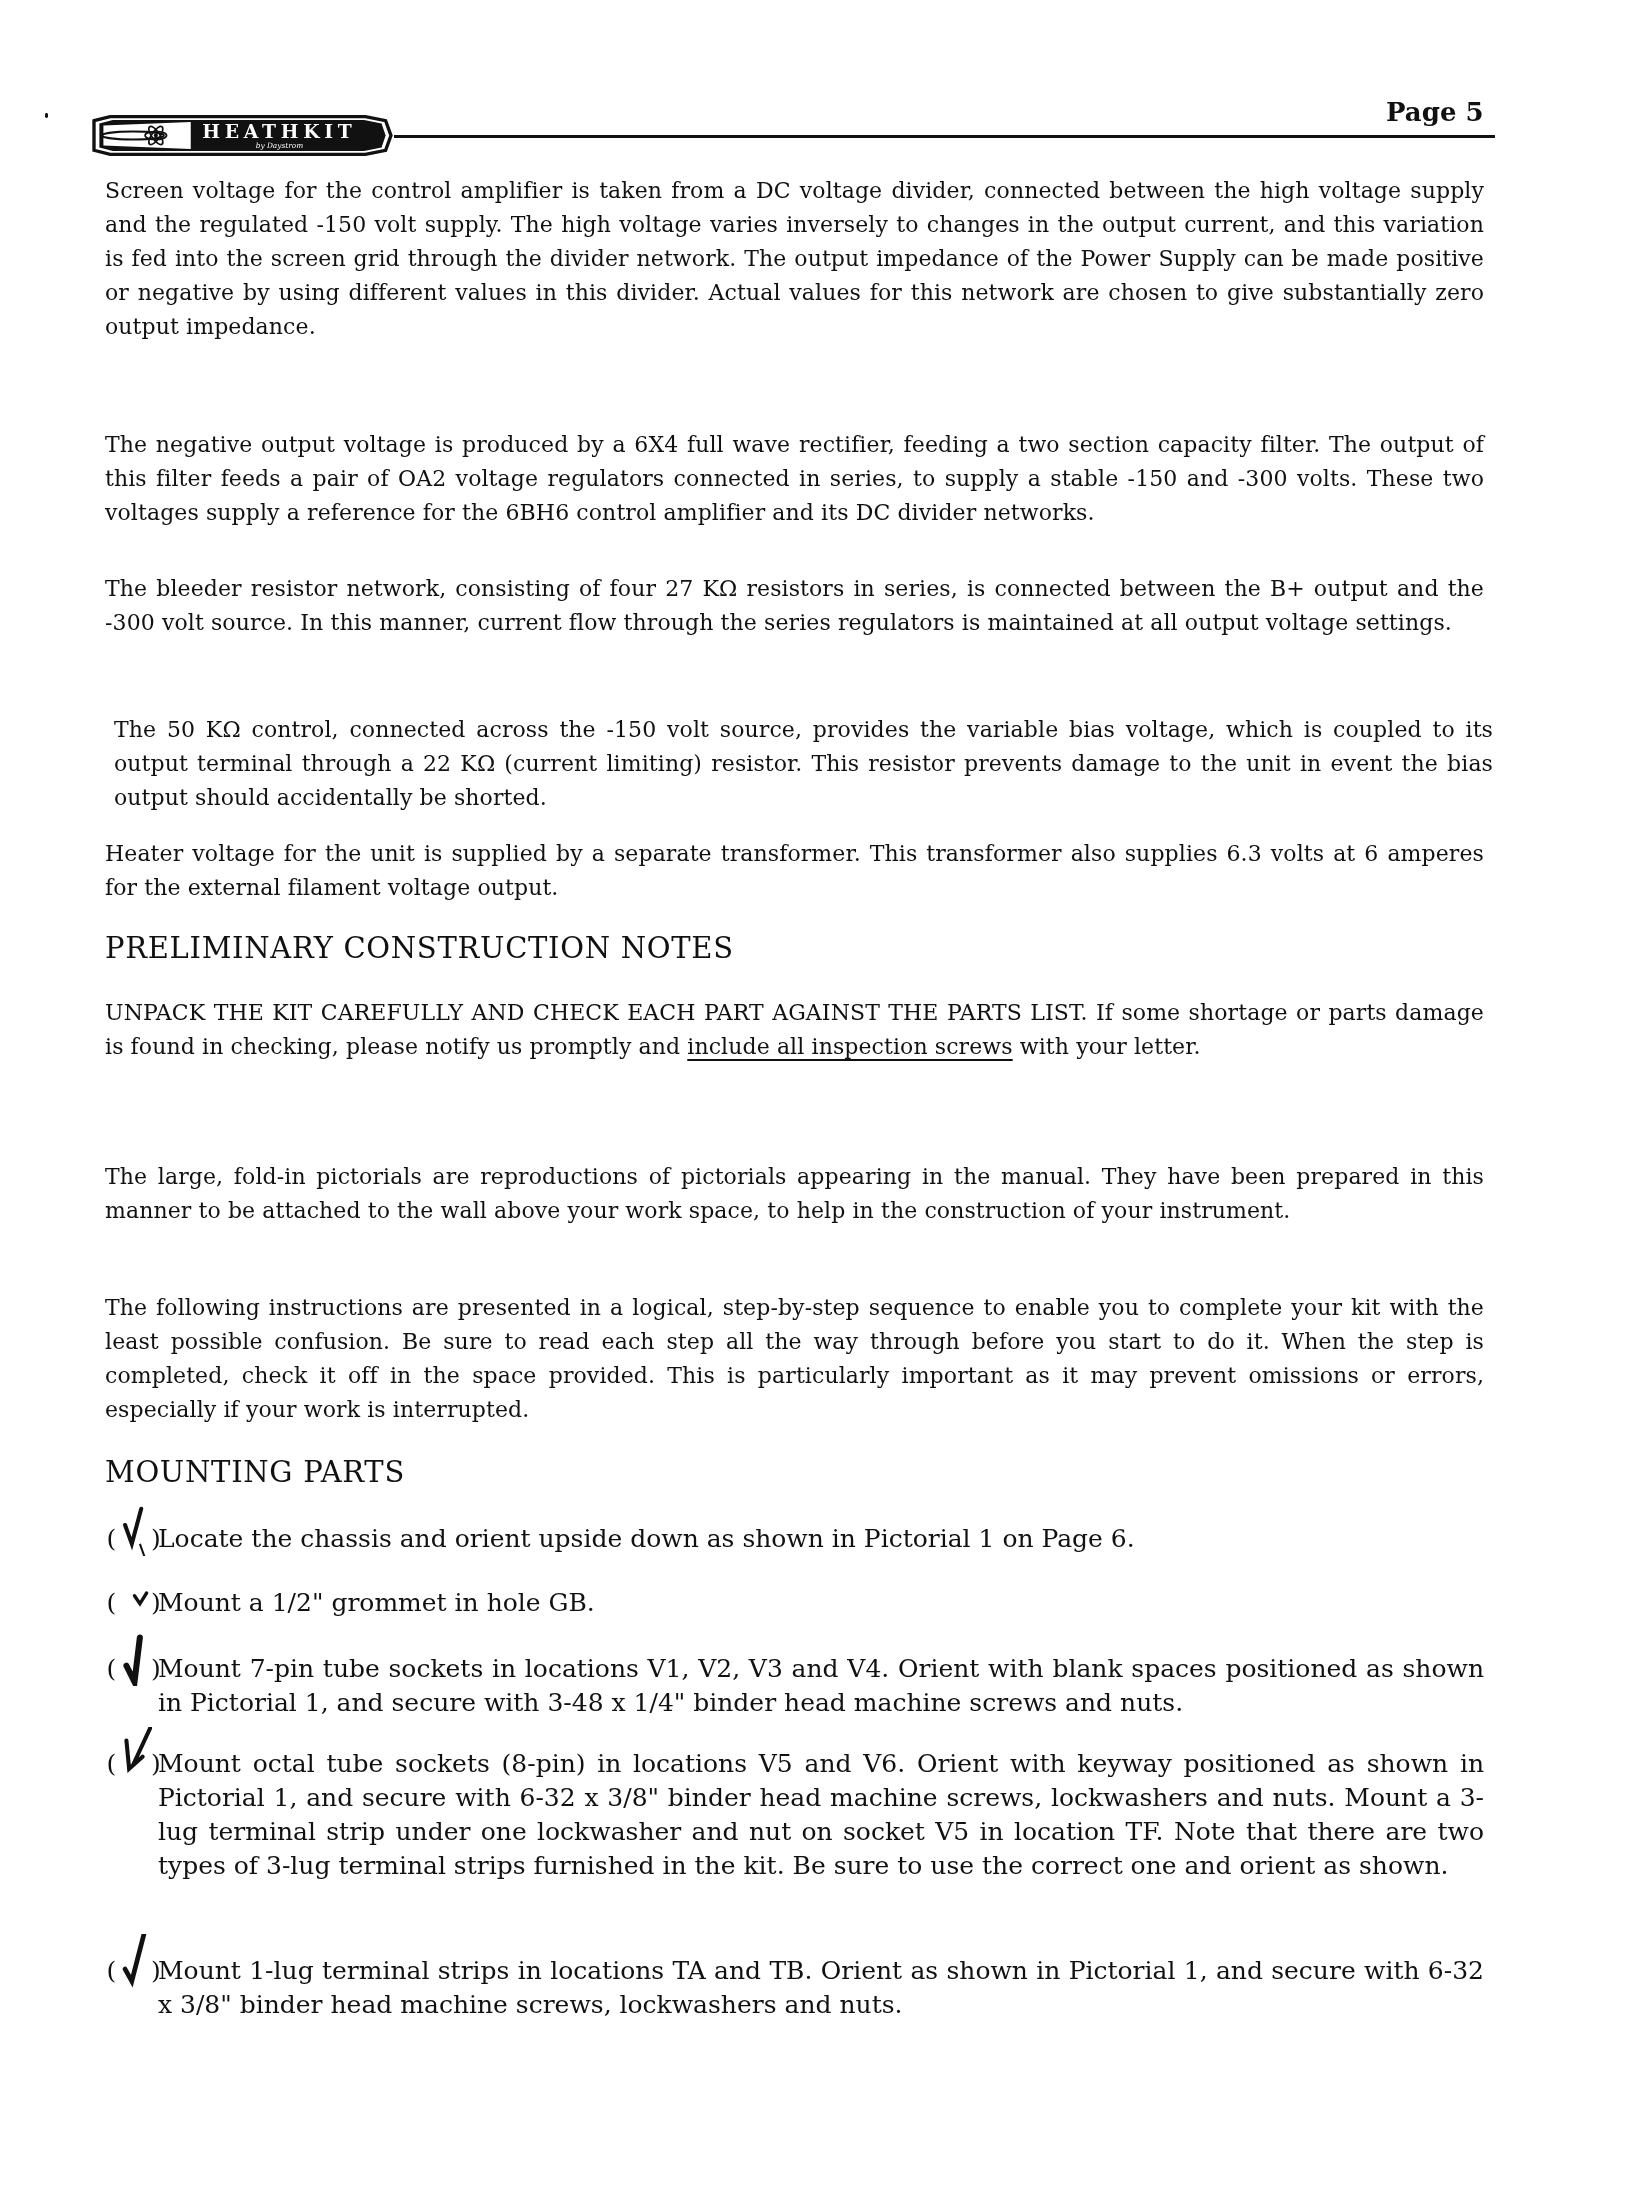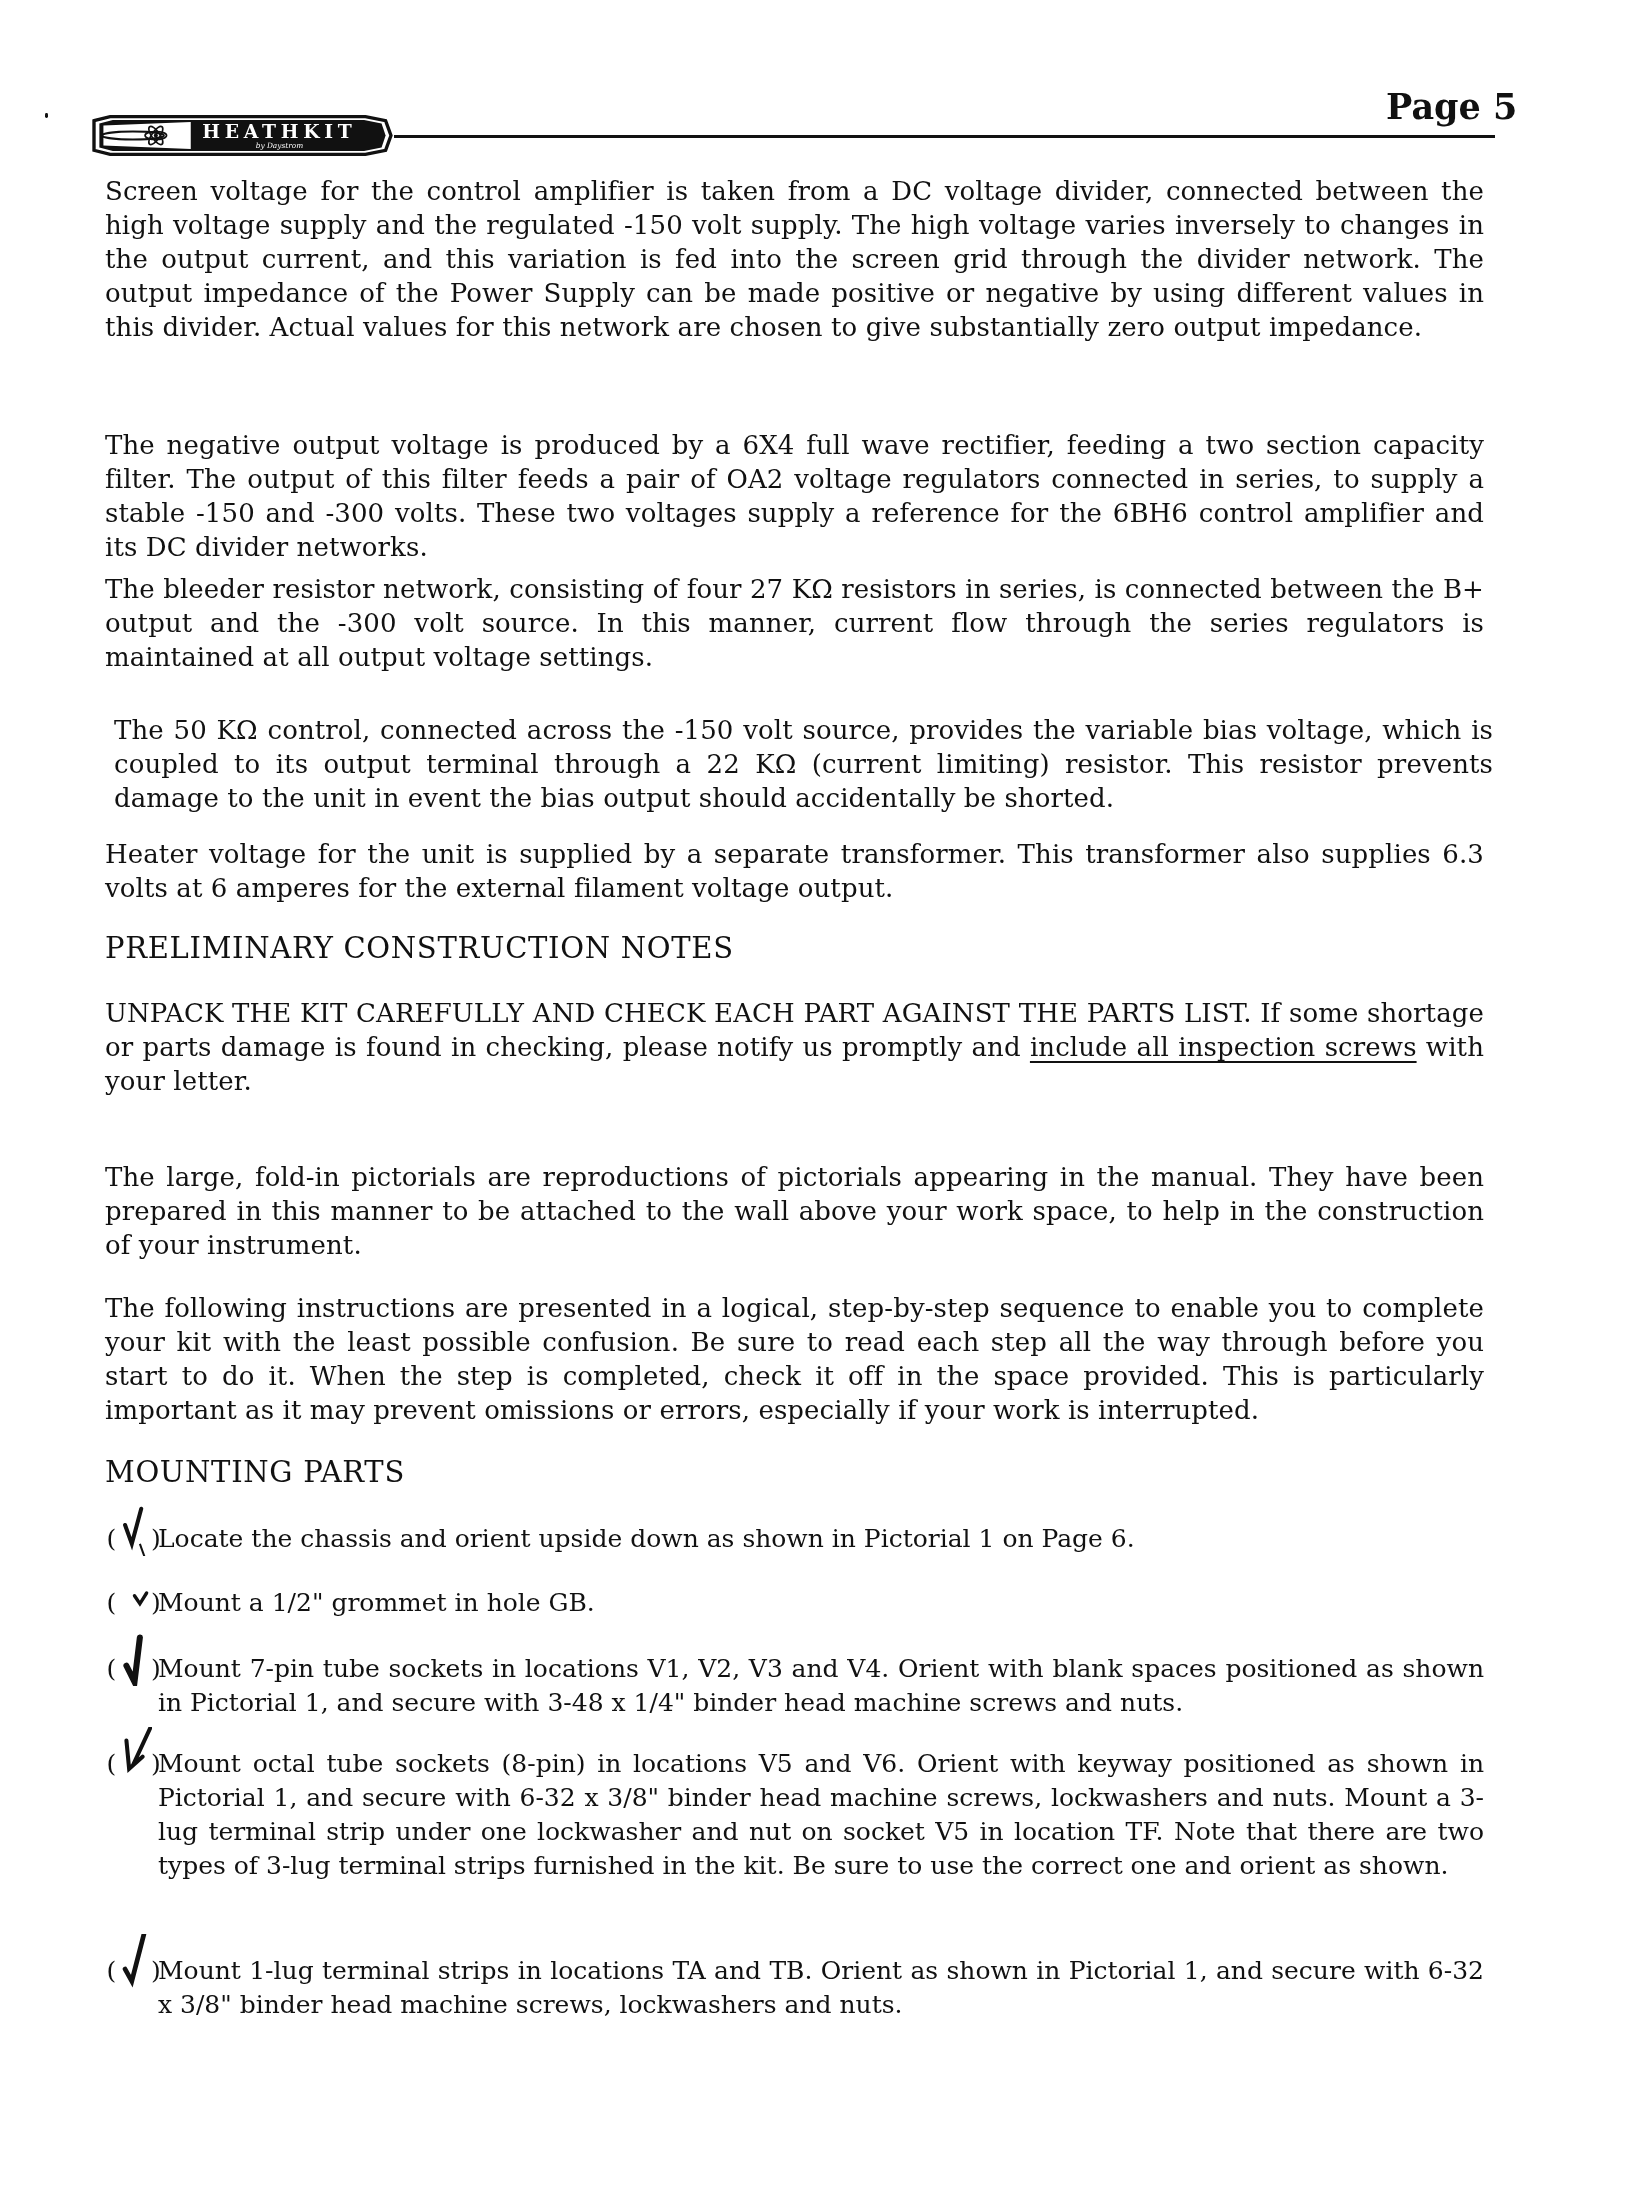--- a/index.html
+++ b/index.html
@@ -1,22 +1,22 @@
 <!DOCTYPE html>
 <html style="font-size:11px"><head>
 <meta charset="utf-8">
 <style>
   html, body { margin: 0; padding: 0; background: #ffffff; }
   body { width: 1651px; height: 2205px; position: relative; overflow: hidden;
          font-family: "DejaVu Serif", "Liberation Serif", serif; color: #111; }
-  .page-num { position: absolute; top: 86px; left: 1386px; font-size: 35px; font-weight: bold; text-align: right; }
+  .page-num { position: absolute; top: 97px; left: 1386px; font-size: 26px; font-weight: bold; text-align: right; }
   .rule { position: absolute; top: 135px; left: 394px; width: 1101px; height: 2.7px; background: #111; }
   .logo { position: absolute; top: 114px; left: 88px; width: 313px; height: 43px; }
   .stray-dot { position: absolute; top: 113px; left: 45px; width: 3.4px; height: 4.8px; background:#111; border-radius: 1.4px; }
-  .body-text { position: absolute; left: 105px; width: 1379px; font-size: 26px; line-height: 34px;
+  .body-text { position: absolute; left: 105px; width: 1379px; font-size: 22px; line-height: 34px;
                text-align: justify; text-align-last: left; letter-spacing: 0.1px; }
   .heading { position: absolute; left: 105px; width: 1379px; font-size: 29px; line-height: 34px; letter-spacing: 0.7px; }
   .u { text-decoration: underline; text-underline-offset: 5.4px; }
   .step { position: absolute; left: 105px; width: 1379px; font-size: 25px; line-height: 34px; }
   .step .box { position: absolute; left: 0; top: 0; width: 68px; height: 34px; }
   .step .paren-l { position: absolute; left: 1.4px; top: 0; }
   .step .paren-r { position: absolute; left: 46px; top: 0; }
   .step .check { position: absolute; left: 12.2px; top: -20.4px; width: 35px; height: 54px; }
   .step .txt { margin-left: 53px; text-align: justify; text-align-last: left; }
 </style>

